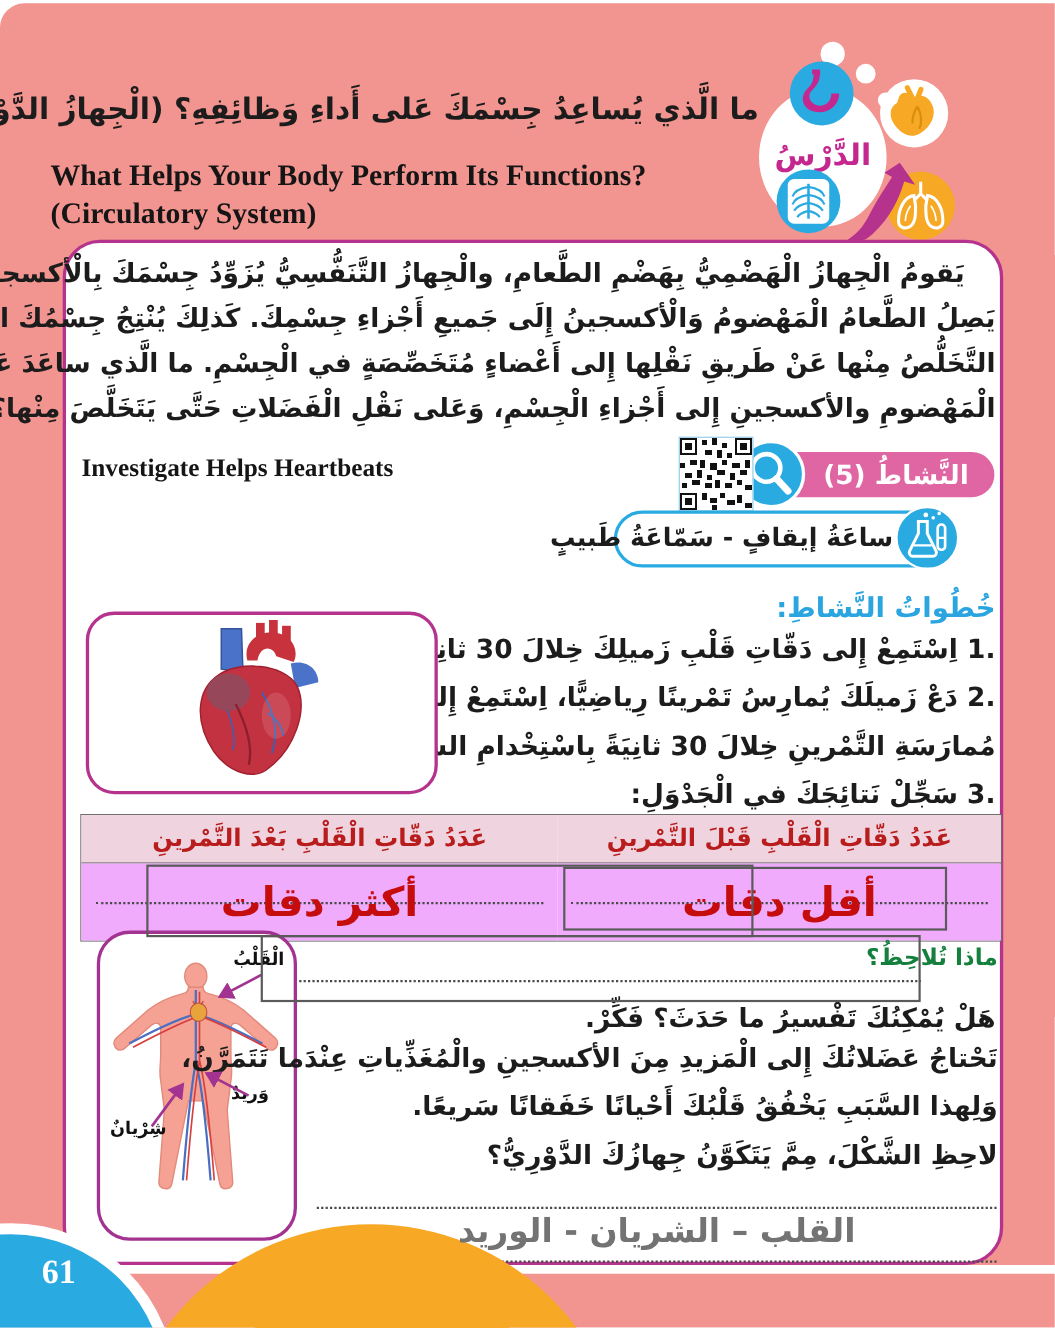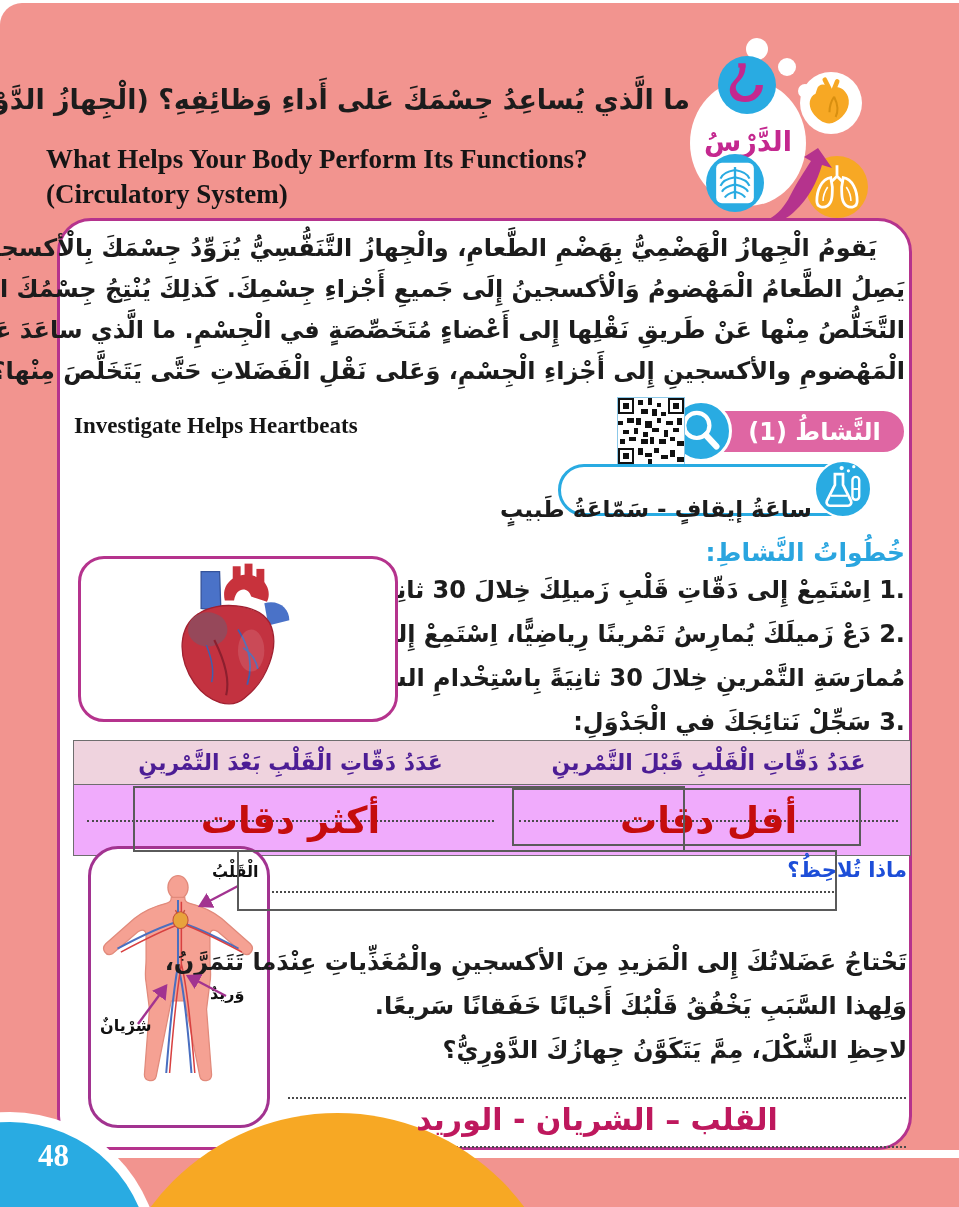--- a/index.html
+++ b/index.html
@@ -25,55 +25,55 @@
   
   #activity-pill{left:688px;top:408px;width:219px;height:47px;background:#DF66A3;border:3px solid #fff;
     border-radius:28px;box-sizing:border-box;color:#fff;font-size:24px;font-weight:700;direction:rtl;
     display:flex;align-items:center;justify-content:center;padding-left:34px;}
   #magnifier-circle{left:670px;top:400px;width:62px;height:62px;background:#29ABE2;border:3px solid #fff;box-sizing:border-box;}
   #qr-box{left:617px;top:397px;width:68px;height:68px;background:#fff;border:1px solid #8CC8E8;box-sizing:border-box;}
   #activity-title{left:408px;top:414px;width:200px;text-align:right;font-size:24px;}
   #activity-title-en{left:74px;top:413px;font-size:23px;}
   #materials-pill{left:558px;top:464px;width:312px;height:52px;background:#fff;border:3px solid #29ABE2;
     border-radius:30px;box-sizing:border-box;}
-  #materials-text{left:572px;top:476px;width:240px;text-align:center;font-size:23px;margin-top:20px;}
+  #materials-text{left:572px;top:476px;width:240px;text-align:center;font-size:23px;}
   #flask-circle{left:814px;top:460px;width:58px;height:58px;background:#29ABE2;border:2px solid #fff;box-sizing:border-box;}
   
   #steps-header{right:54px;top:538px;font-size:25px;color:#2AA5DF;text-align:right;margin-left:47px;}
   .step-row{left:408px;width:497px;text-align:right;font-size:24px;}
   .step-num{direction:ltr;unicode-bidi:embed;}
   
   #heart-box{left:78px;top:556px;width:320px;height:166px;border:3px solid #B5338D;border-radius:26px;
     box-sizing:border-box;background:#fff;}
   
   #hb-table{left:73px;top:740px;width:838px;height:116px;border:1.5px solid #6e6e6e;box-sizing:border-box;
     display:grid;grid-template-columns:403px 1fr;grid-template-rows:44px 1fr;direction:rtl;}
   .th{background:#EFD3DE;display:flex;align-items:center;justify-content:center;
-    font-size:22px;font-weight:700;color:#4c1d95;border-bottom:1.5px solid #6e6e6e;}
+    font-size:22px;font-weight:700;color:#b91c1c;border-bottom:1.5px solid #6e6e6e;}
   .th+.th,.td+.td{border-left:none;}
   .col-divider{border-left:1.5px solid #6e6e6e;}
   .td{position:relative;background:#f0abfc;}
   .dotline{position:absolute;left:3%;right:3%;top:50%;border-bottom:2.5px dotted #4a4a4a;}
   .cell-answer{position:absolute;left:0;right:0;top:0;bottom:0;display:flex;align-items:center;justify-content:center;
     font-size:37px;font-weight:700;color:#C50D0D;direction:rtl;}
   .answer-box{border:2px solid #5a5a5a;background:transparent;z-index:6;}
   
-  #observe-label{right:52px;top:858px;font-size:21px;color:#1d4ed8;}
+  #observe-label{right:52px;top:858px;font-size:21px;color:#15803d;}
   #observe-dots{left:245px;top:891px;width:592px;border-bottom:2.5px dotted #4a4a4a;height:0;}
   #observe-answer{left:250px;top:858px;width:580px;text-align:center;font-size:29px;color:#C50D0D;z-index:7;}
   #explain-q{right:54px;top:912px;font-size:24px;text-align:right;}
   
   #figure-box{left:88px;top:846px;width:182px;height:282px;border:3.5px solid #A23390;border-radius:30px;
     box-sizing:border-box;background:#fff;}
   .fig-label{font-size:16px;color:#111;font-weight:700;direction:rtl;z-index:5;}
   
   .think-line{left:285px;width:622px;text-align:right;font-size:24px;}
   #dots-1{left:288px;top:1097px;width:618px;border-bottom:2.5px dotted #4a4a4a;height:0;}
   #dots-2{left:288px;top:1146px;width:618px;border-bottom:2.5px dotted #4a4a4a;height:0;}
-  #final-answer{left:288px;top:1102px;width:618px;text-align:center;font-size:30px;color:#be185d;z-index:7;}
+  #final-answer{left:288px;top:1102px;width:618px;text-align:center;font-size:30px;color:#737373;z-index:7;}
   
   #footer-band{left:0;top:1158px;width:959px;height:49px;background:#F2948F;border-top-left-radius:90px 42px;}
   #orange-circle{left:105px;top:1113px;width:465px;height:465px;background:#F7A824;}
   #white-ring{left:-140px;top:1112px;width:300px;height:300px;background:#fff;}
   #blue-circle{left:-130px;top:1122px;width:280px;height:280px;background:#29ABE2;}
   #page-number{left:38px;top:1138px;font-size:31px;color:#fff;z-index:10;font-family:"Liberation Serif",serif;font-weight:700;}
 </style>
 </head>
 <body>
 
@@ -130,21 +130,21 @@
   <div class="abs" id="content-box"></div>
 
   <div class="abs" style="left:75px;top:228px;width:830px;">
     <div class="ar nowrap" style="font-size:24px;line-height:41px;text-align:right;padding-right:28px;">يَقومُ الْجِهازُ الْهَضْمِيُّ بِهَضْمِ الطَّعامِ، والْجِهازُ التَّنَفُّسِيُّ يُزَوِّدُ جِسْمَكَ بِالْأكسجينِ اللَّازِمِ لِلْحَياةِ.</div>
     <div class="ar nowrap" style="font-size:24px;line-height:41px;text-align:right;">يَصِلُ الطَّعامُ الْمَهْضومُ وَالْأكسجينُ إِلَى جَميعِ أَجْزاءِ جِسْمِكَ. كَذلِكَ يُنْتِجُ جِسْمُكَ الْفَضَلَاتِ وَيَتِمُّ</div>
     <div class="ar nowrap" style="font-size:24px;line-height:41px;text-align:right;">التَّخَلُّصُ مِنْها عَنْ طَريقِ نَقْلِها إِلى أَعْضاءٍ مُتَخَصِّصَةٍ في الْجِسْمِ. ما الَّذي ساعَدَ عَلى نَقْلِ الْغِذاءِ</div>
     <div class="ar nowrap" style="font-size:24px;line-height:41px;text-align:center;">الْمَهْضومِ والأكسجينِ إِلى أَجْزاءِ الْجِسْمِ، وَعَلى نَقْلِ الْفَضَلاتِ حَتَّى يَتَخَلَّصَ مِنْها؟</div>
   </div>
 
   <div class="abs" id="activity-pill">
-    <span>النَّشاطُ (1)</span>
+    <span>النَّشاطُ (5)</span>
   </div>
   <div class="abs circle" id="magnifier-circle">
     <svg viewBox="0 0 40 40" width="56" height="56">
       <circle cx="17" cy="16" r="9" stroke="#fff" stroke-width="3" fill="none"></circle>
       <line x1="23.5" y1="23" x2="31" y2="31" stroke="#fff" stroke-width="4.5" stroke-linecap="round"></line>
     </svg>
   </div>
   <div class="abs" id="qr-box">
     <svg viewBox="0 0 29 29" width="66" height="66" shape-rendering="crispEdges">
       <rect width="29" height="29" fill="#fff"></rect>
@@ -256,20 +256,21 @@
       <div class="cell-answer">أقل دقات</div>
     </div>
     <div class="td col-divider">
       <div class="dotline"></div>
       <div class="cell-answer">أكثر دقات</div>
     </div>
   </div>
 
   <div class="abs ar nowrap" id="observe-label">ماذا تُلاحِظُ؟</div>
   <div class="abs" id="observe-dots"></div>
+  <div class="abs ar nowrap" id="explain-q">هَلْ يُمْكِنُكَ تَفْسيرُ ما حَدَثَ؟ فَكِّرْ.</div>
 
   <div class="abs answer-box" style="left:133px;top:786px;width:548px;height:62px;"></div>
   <div class="abs answer-box" style="left:512px;top:788px;width:345px;height:54px;"></div>
   <div class="abs answer-box" style="left:237px;top:850px;width:596px;height:57px;"></div>
 
   <div class="abs" id="figure-box"></div>
   <svg class="abs" style="left:94px;top:851px;" width="168" height="266" viewBox="0 0 200 260">
     <ellipse cx="100" cy="15" rx="12" ry="14" fill="#F5A193" stroke="#E18A7B" stroke-width="1.5"></ellipse>
     <path d="M92,27 C92,31 90,33 86,34 C70,38 58,44 48,52 L14,82 C8,88 14,98 22,94 L52,68 C58,64 62,66 62,72 L62,100 C62,112 60,118 62,128 L66,160 L60,238 C60,246 72,248 74,240 L92,150 L108,150 L126,240 C128,248 140,246 140,238 L134,160 L138,128 C140,118 138,112 138,100 L138,72 C138,66 142,64 148,68 L178,94 C186,98 192,88 186,82 L152,52 C142,44 130,38 114,34 C110,33 108,31 108,27 Z" fill="#F5A193" stroke="#E18A7B" stroke-width="1.5"></path>
     <g stroke="#4A6FC0" stroke-width="2.4" fill="none">
@@ -301,15 +302,15 @@
   <div class="abs ar nowrap think-line" style="top:1036px;">لاحِظِ الشَّكْلَ، مِمَّ يَتَكَوَّنُ جِهازُكَ الدَّوْرِيُّ؟</div>
 
   <div class="abs" id="dots-1"></div>
   <div class="abs ar nowrap" id="final-answer">القلب – الشريان - الوريد</div>
   <div class="abs" id="dots-2"></div>
 
   <div class="abs" id="footer-band"></div>
   <div class="abs circle" id="orange-circle"></div>
   <div class="abs circle" id="white-ring"></div>
   <div class="abs circle" id="blue-circle"></div>
-  <div class="abs" id="page-number">48</div>
+  <div class="abs" id="page-number">61</div>
 
 </div>
 
 </body></html>

